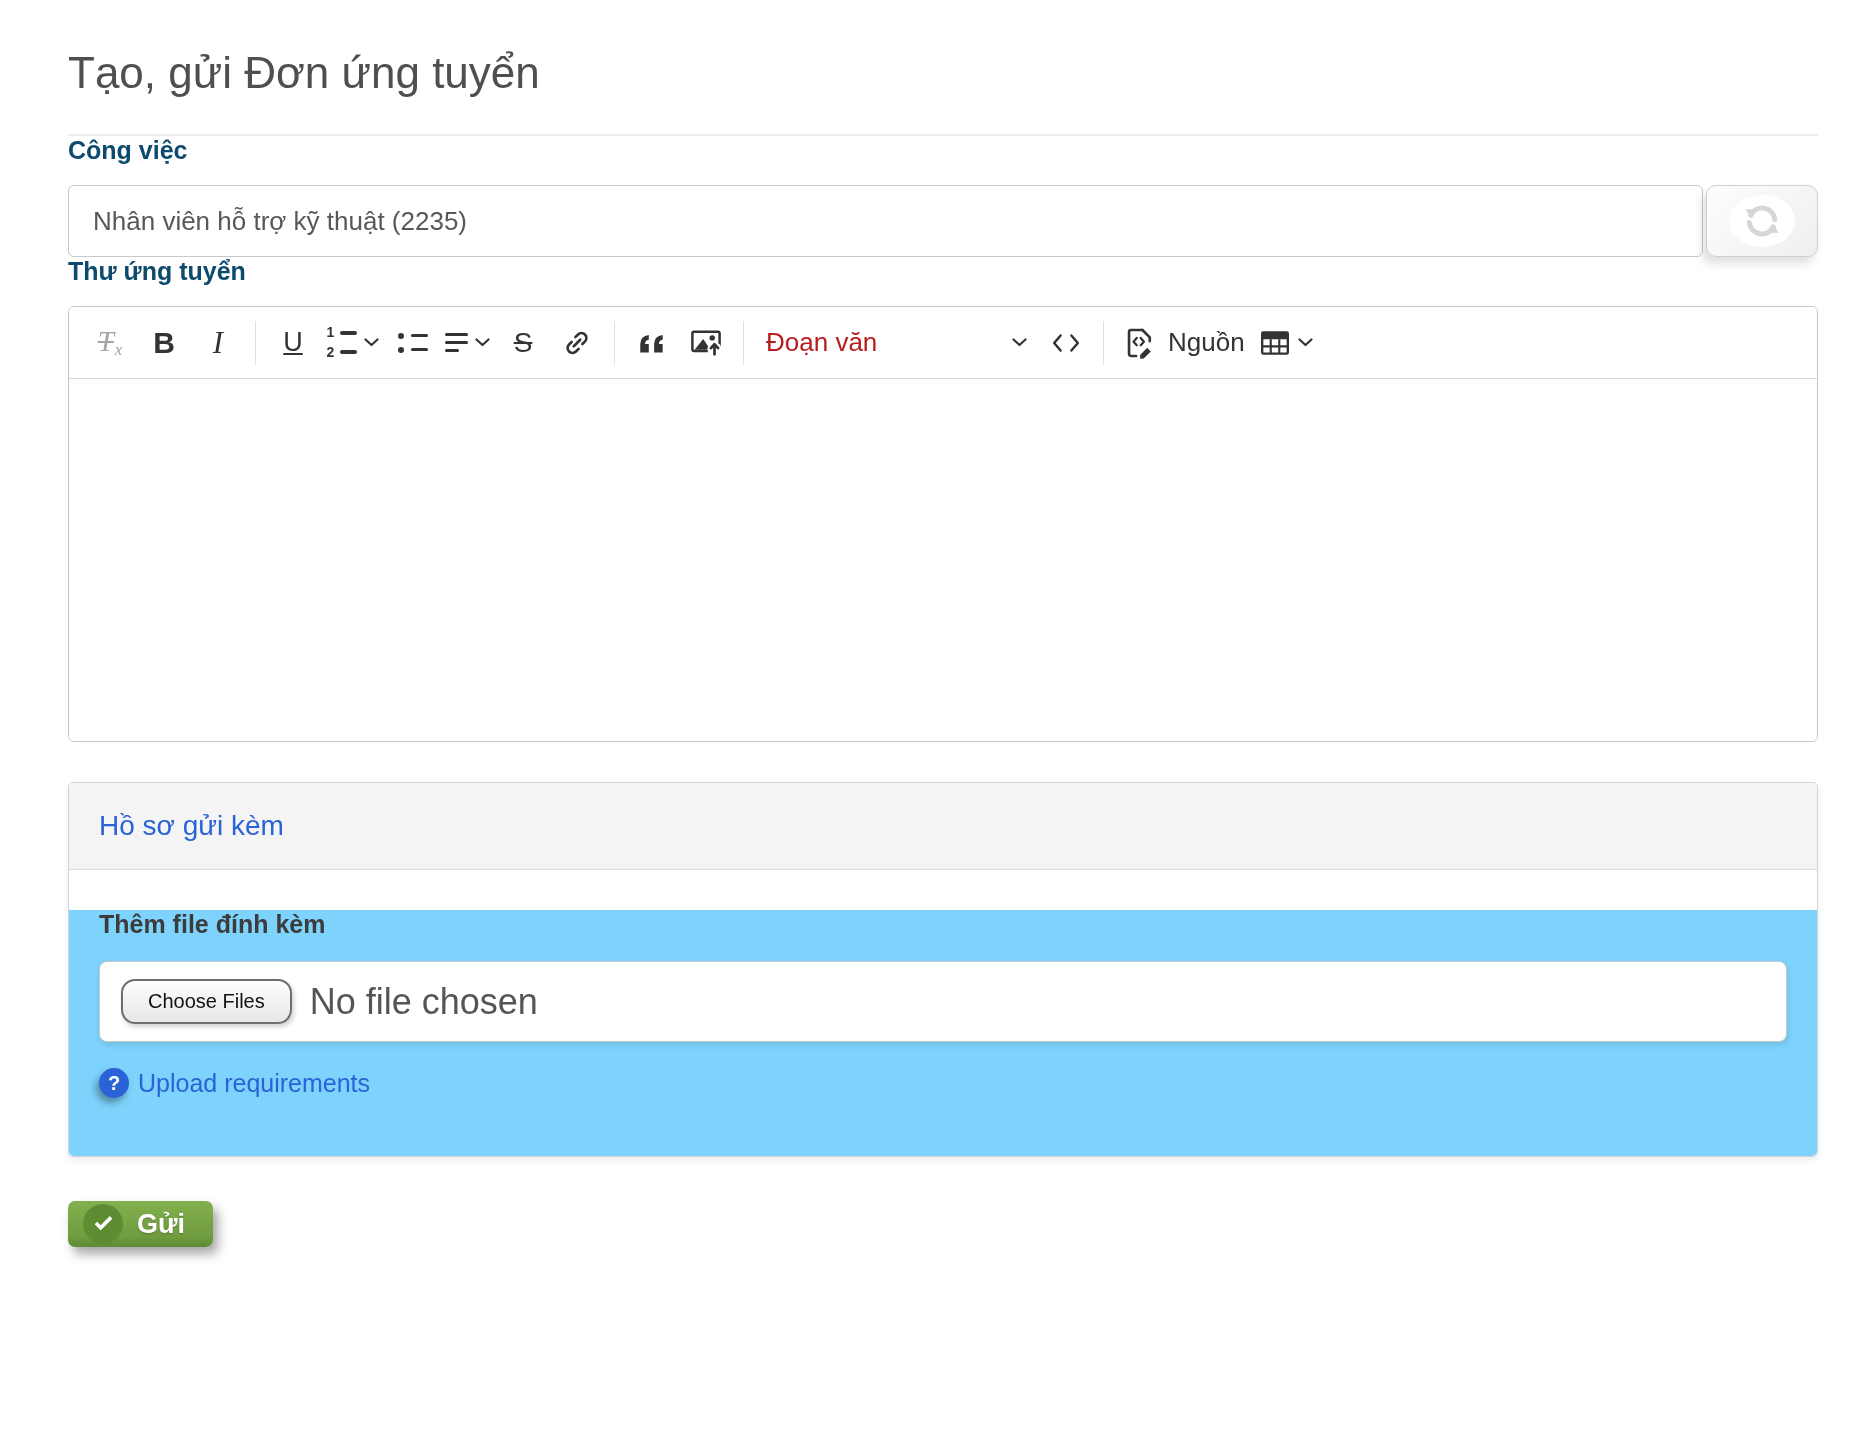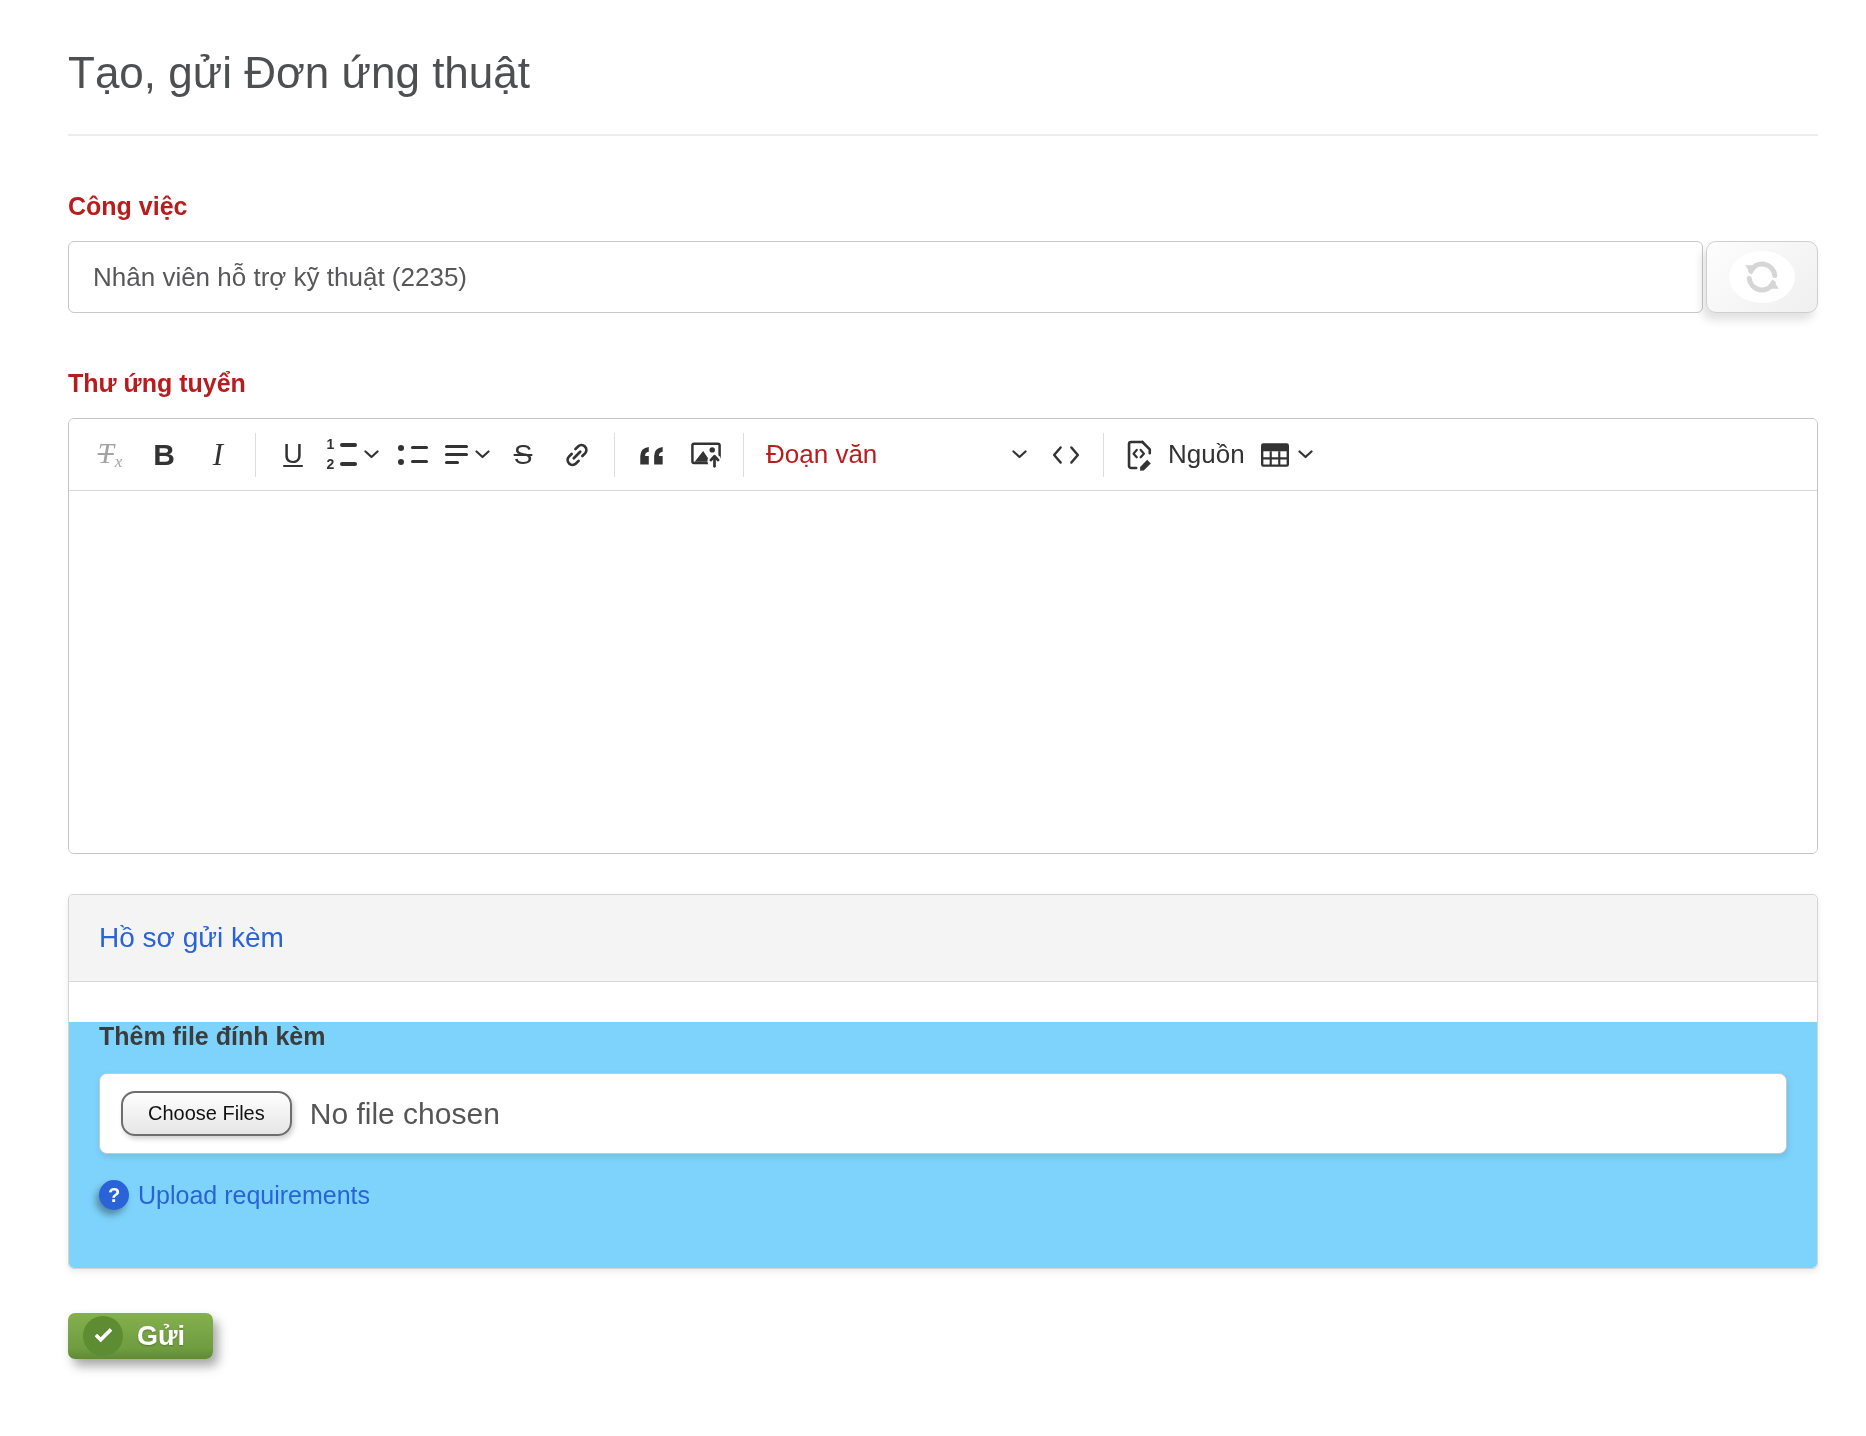--- a/index.html
+++ b/index.html
@@ -13,22 +13,22 @@
 
   .page-title {
     margin:0; padding-top:48px;
     font-size:44px; font-weight:400; color:#4e4f51;
   }
   .title-divider {
     margin:36px 0 0 0; border:0; border-top:2px solid #ececec;
   }
 
   .form-label {
-    display:block; margin-top:56px;
-    font-size:25px; font-weight:700; color:#b91c1c;
+    display:block; 
+    font-size:25px; font-weight:700; color:#0c4a6e;
   }
 
   
   .input-group { display:flex; margin-top:20px; align-items:stretch; }
   .text-input {
     flex:1; height:72px; border:1px solid #c8c8c8; border-radius:6px;
     padding:0 24px; font-size:26px; color:#58585a; background:#fff;
     font-family:inherit; outline:none;
   }
   .refresh-addon {
@@ -94,21 +94,21 @@
     padding:17px 21px; display:flex; align-items:center;
     box-shadow:1px 3px 6px rgba(0,0,0,0.10); background:#fff;
   }
   .choose-btn {
     font-size:20px; color:#111; padding:9px 25px;
     border:2px solid #6e6e6e; border-radius:14px;
     background:linear-gradient(#fefefe,#e6e6e6);
     box-shadow:2px 3px 5px rgba(0,0,0,0.18);
     cursor:pointer; font-family:inherit;
   }
-  .no-file { margin-left:18px; font-size:30px; color:#555; }
+  .no-file { margin-left:18px; font-size:36px; color:#555; }
   .upload-req { margin-top:26px; display:flex; align-items:center; gap:9px; }
   .q-icon {
     width:30px; height:30px; border-radius:50%; background:#2a63d8; color:#fff;
     font-size:20px; font-weight:700; display:flex; align-items:center; justify-content:center;
     box-shadow:-3px 5px 7px rgba(0,0,0,0.35); flex:0 0 auto; cursor:pointer;
   }
   .upload-link { font-size:25px; color:#2a63d8; text-decoration:none; cursor:pointer; }
 
   
   .submit-btn {
@@ -119,21 +119,21 @@
   }
   .check-circle { width:40px; height:40px; border-radius:50%; background:#5d8c33; display:flex; align-items:center; justify-content:center; }
   .check-mark { width:17px; height:9px; border-left:4px solid #fff; border-bottom:4px solid #fff; transform:rotate(-45deg); margin-bottom:5px; border-radius:1px; }
   .submit-label { font-size:27px; font-weight:700; color:#fff; text-shadow:0 1px 2px rgba(0,0,0,0.25); }
 </style>
 </head>
 <body>
 
 <div class="container">
 
-  <h1 class="page-title">Tạo, gửi Đơn ứng thuật</h1>
+  <h1 class="page-title">Tạo, gửi Đơn ứng tuyển</h1>
   <hr class="title-divider">
 
   <label class="form-label">Công việc</label>
   <div class="input-group">
     <input class="text-input" type="text" value="Nhân viên hỗ trợ kỹ thuật (2235)" style="">
     <div class="refresh-addon">
       <div class="refresh-pill">
         <svg width="42" height="42" viewBox="0 0 28 28">
           <path d="M22.5 13 a8.5 8.5 0 0 0 -16 -3" fill="none" stroke="#d6d6d6" stroke-width="3.4" stroke-linecap="round"></path>
           <polygon points="2.8,6.2 11.2,6.2 7,12.4" fill="#d6d6d6"></polygon>

